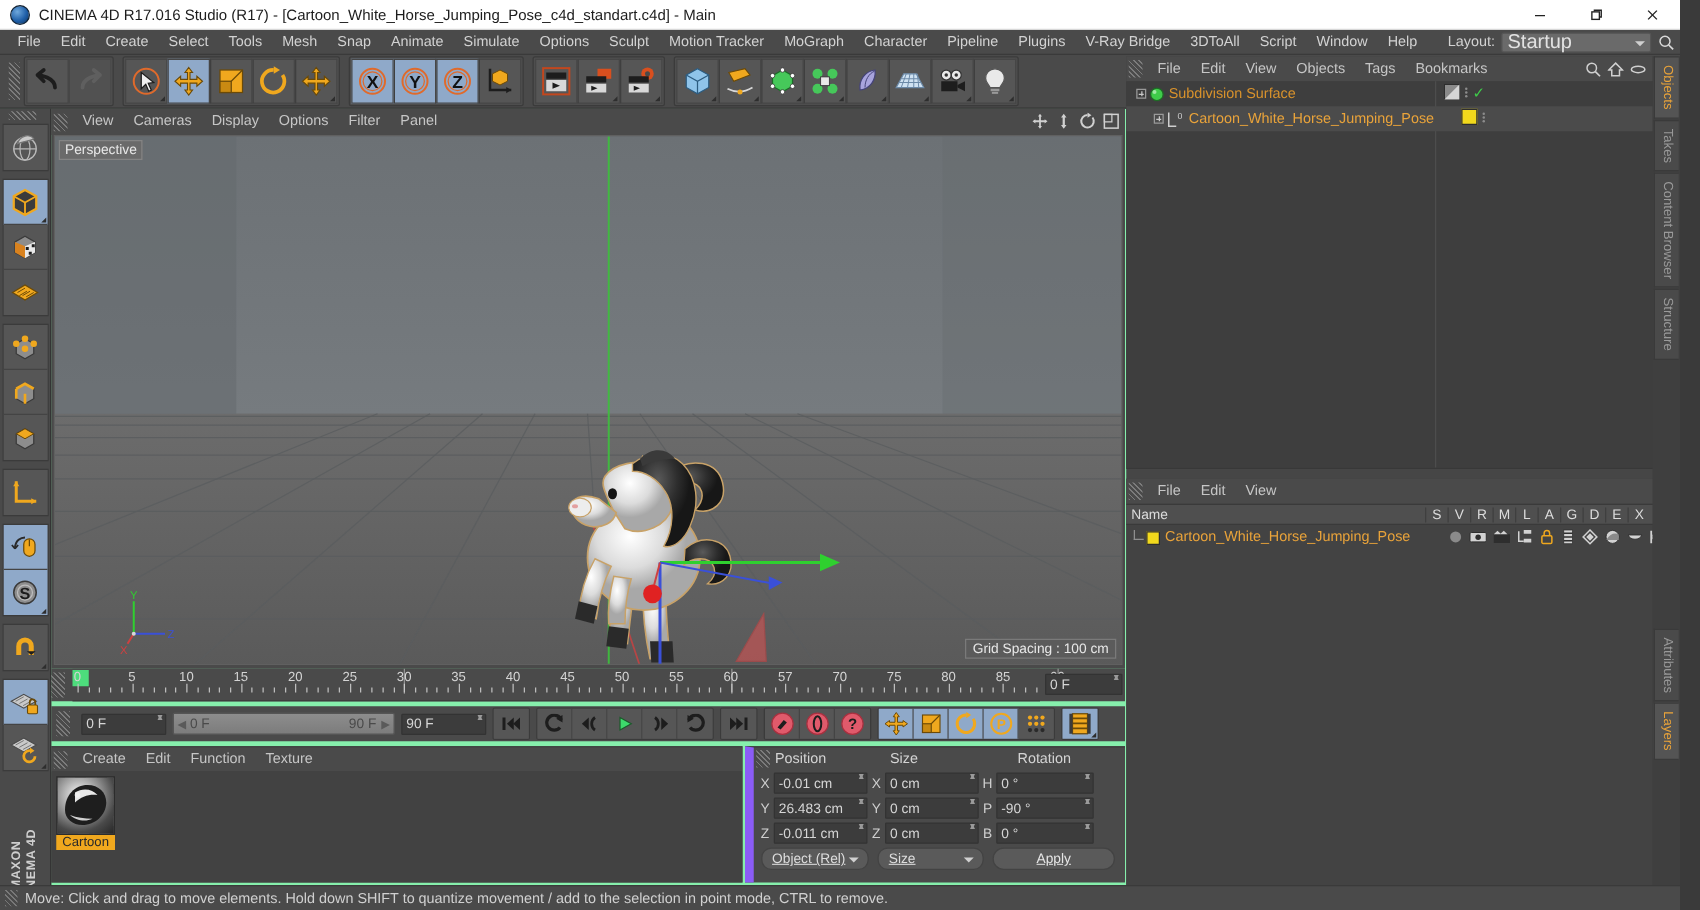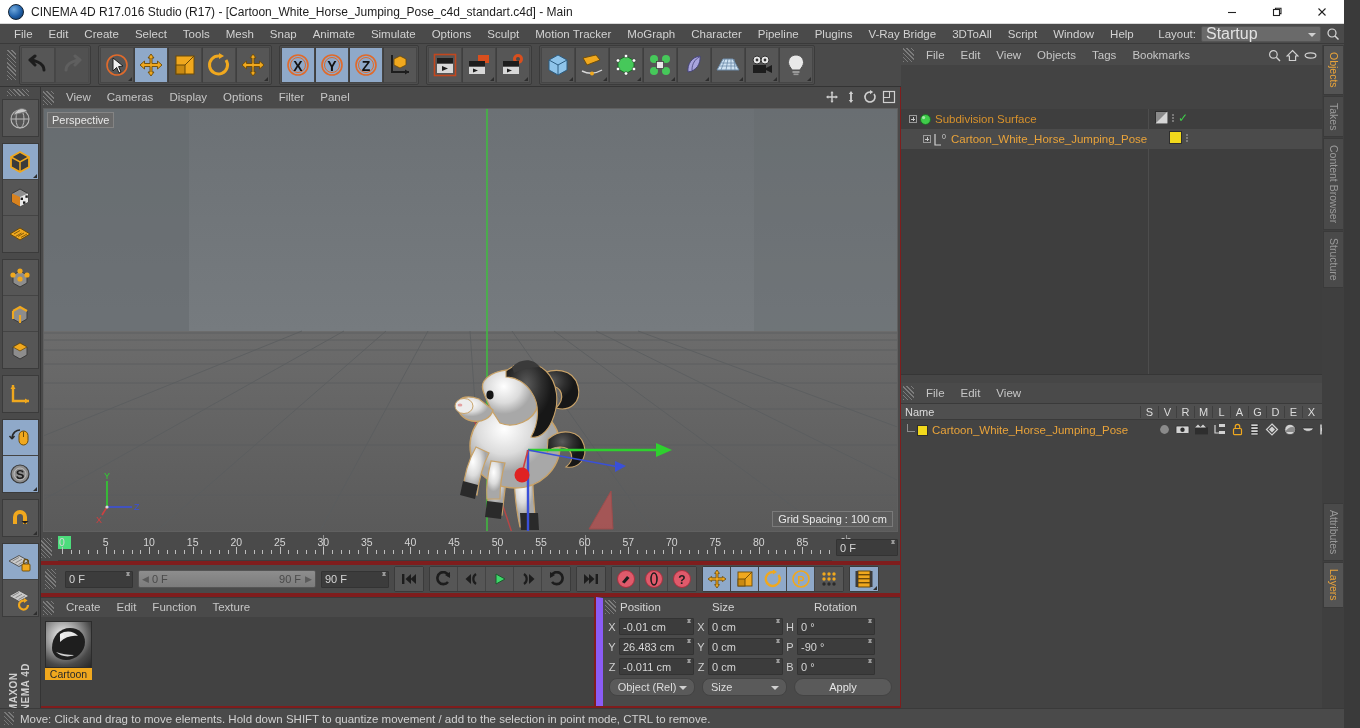--- a/index.html
+++ b/index.html
@@ -4,21 +4,21 @@
 <style>
   * { margin:0; padding:0; box-sizing:border-box; }
   html,body { width:1360px; height:728px; overflow:hidden; }
   body {
     font-family:"Liberation Sans", sans-serif;
     font-size:11px;
     background:#3a3a3a;
     color:#c8c8c8;
     -webkit-font-smoothing:antialiased;
   }
-  .app { position:relative; width:1344px; height:728px; background:#7f1d1d; }
+  .app { position:relative; width:1344px; height:728px; background:#86efac; }
 
   
   .titlebar {
     height:24px; background:#ffffff; display:flex; align-items:center;
     border-bottom:1px solid #d8d8d8; position:relative;
   }
   .titlebar .tb-icon {
     width:16px;height:16px;margin:0 7px 0 8px;border-radius:50%;
     background:radial-gradient(circle at 35% 32%, #6fa8dc 0%, #1f5fa8 55%, #0d2f57 100%);
     border:1px solid #123; flex:none;
@@ -148,38 +148,38 @@
 
   
   .coord { position:absolute;left:596px;top:597px;width:304px;bottom:22px;background:#4a4a4a;border-left:7px solid #8b5cf6;border-top:1px solid #3a3a3a; }
   .coord-head { height:18px;display:flex;align-items:center;padding-left:2px; }
   .coord-head .ch { font-size:11.5px;color:#d4d4d4; }
   .coord-grid { padding:2px 4px; }
   .crow { display:flex;align-items:center;margin-bottom:3px;gap:2px; }
   .clabel { width:10px;font-size:11px;color:#cfcfcf;text-align:center;flex:none; }
   .cfield { width:75px; }
   .cfield.rot { width:78px; }
-  .crow-btns { display:flex;gap:7px;margin-top:2px;padding-left:2px; }
+  .crow-btns { display:flex;gap:7px;margin-top:2px;padding-left:2px;text-decoration:underline; }
   .dropdown {
     height:18px;background:#5a5a5a;border:1px solid #434343;border-radius:8px;
     display:flex;align-items:center;justify-content:center;font-size:11px;color:#ddd;position:relative;
   }
   .dropdown .dd-caret { position:absolute;right:7px;top:7px;border-left:4px solid transparent;border-right:4px solid transparent;border-top:4px solid #d0d0d0; }
   .apply-btn {
     height:18px;width:98px;background:#5a5a5a;border:1px solid #434343;border-radius:9px;
     display:flex;align-items:center;justify-content:center;font-size:11px;color:#e6e6e6;
   }
 
   
   .rightpanel { position:absolute;left:901px;top:45px;width:437px;bottom:0;background:#464646; }
   .om { position:absolute;left:0;top:0;right:0;height:330px;background:#434343;border-bottom:1px solid #363636; }
   .om-menubar { height:20px;display:flex;align-items:center;background:#4a4a4a;padding-left:2px;position:relative; }
   .om-item { padding:0 8px;font-size:11.5px;color:#c6c6c6;line-height:20px; }
   .om-icons { position:absolute;right:2px;top:2px;display:flex;gap:3px;align-items:center; }
-  .om-tree { position:absolute;top:20px;left:0;right:0;bottom:0;background:#3e3e3e;margin-top:44px; }
+  .om-tree { position:absolute;top:20px;left:0;right:0;bottom:0;background:#3e3e3e; }
   .om-row { height:20px;display:flex;align-items:center;position:relative;font-size:11.5px; }
   .om-row.sel { background:#4b4b4b; }
   .om-lbl { color:#e9a33a; margin-left:3px; white-space:nowrap; }
   .om-lbl.dim { color:#d8922c; }
   .om-right-col { position:absolute;right:0;top:0;width:190px;height:100%;border-left:1px solid #4d4d4d; }
   .om-tags { position:absolute;right:150px;top:2px;display:flex;align-items:center;gap:4px; }
   .plusbox { width:8px;height:8px;border:1px solid #9a9a9a;position:relative;flex:none;margin-right:2px; }
   .plusbox:before,.plusbox:after { content:"";position:absolute;background:#c9c9c9; }
   .plusbox:before { left:1px;right:1px;top:3px;height:1px; }
   .plusbox:after { top:1px;bottom:1px;left:3px;width:1px; }

